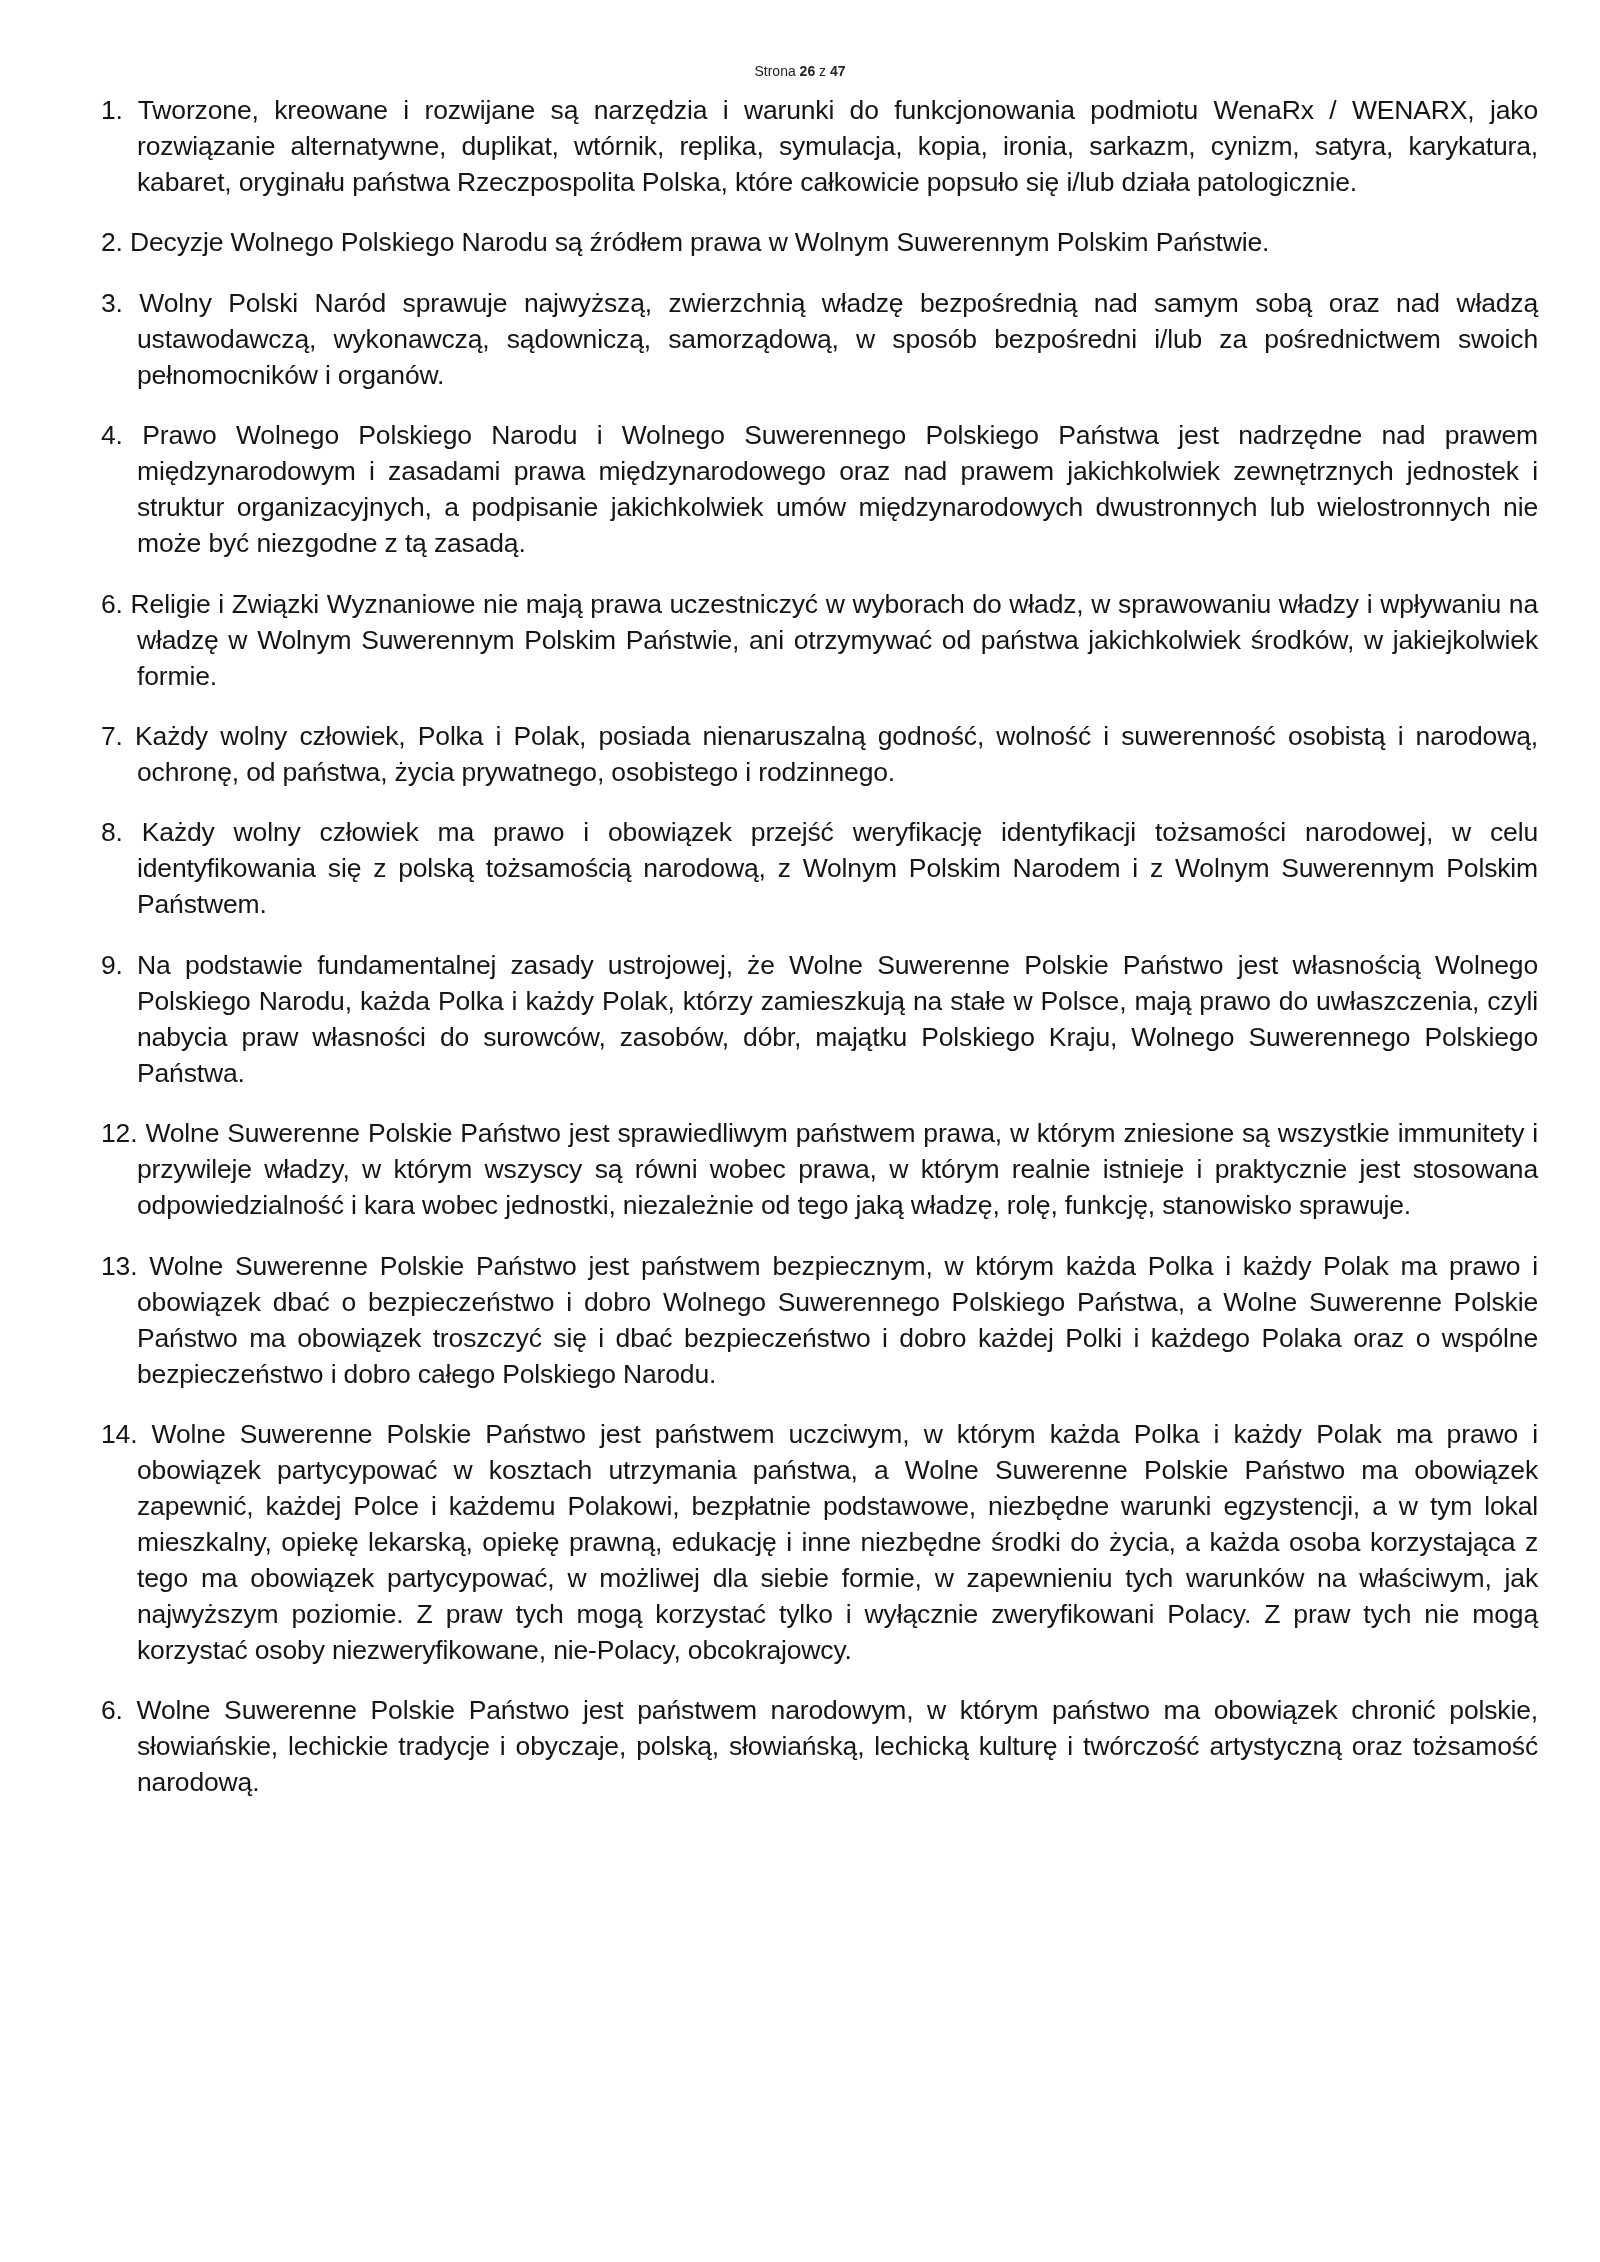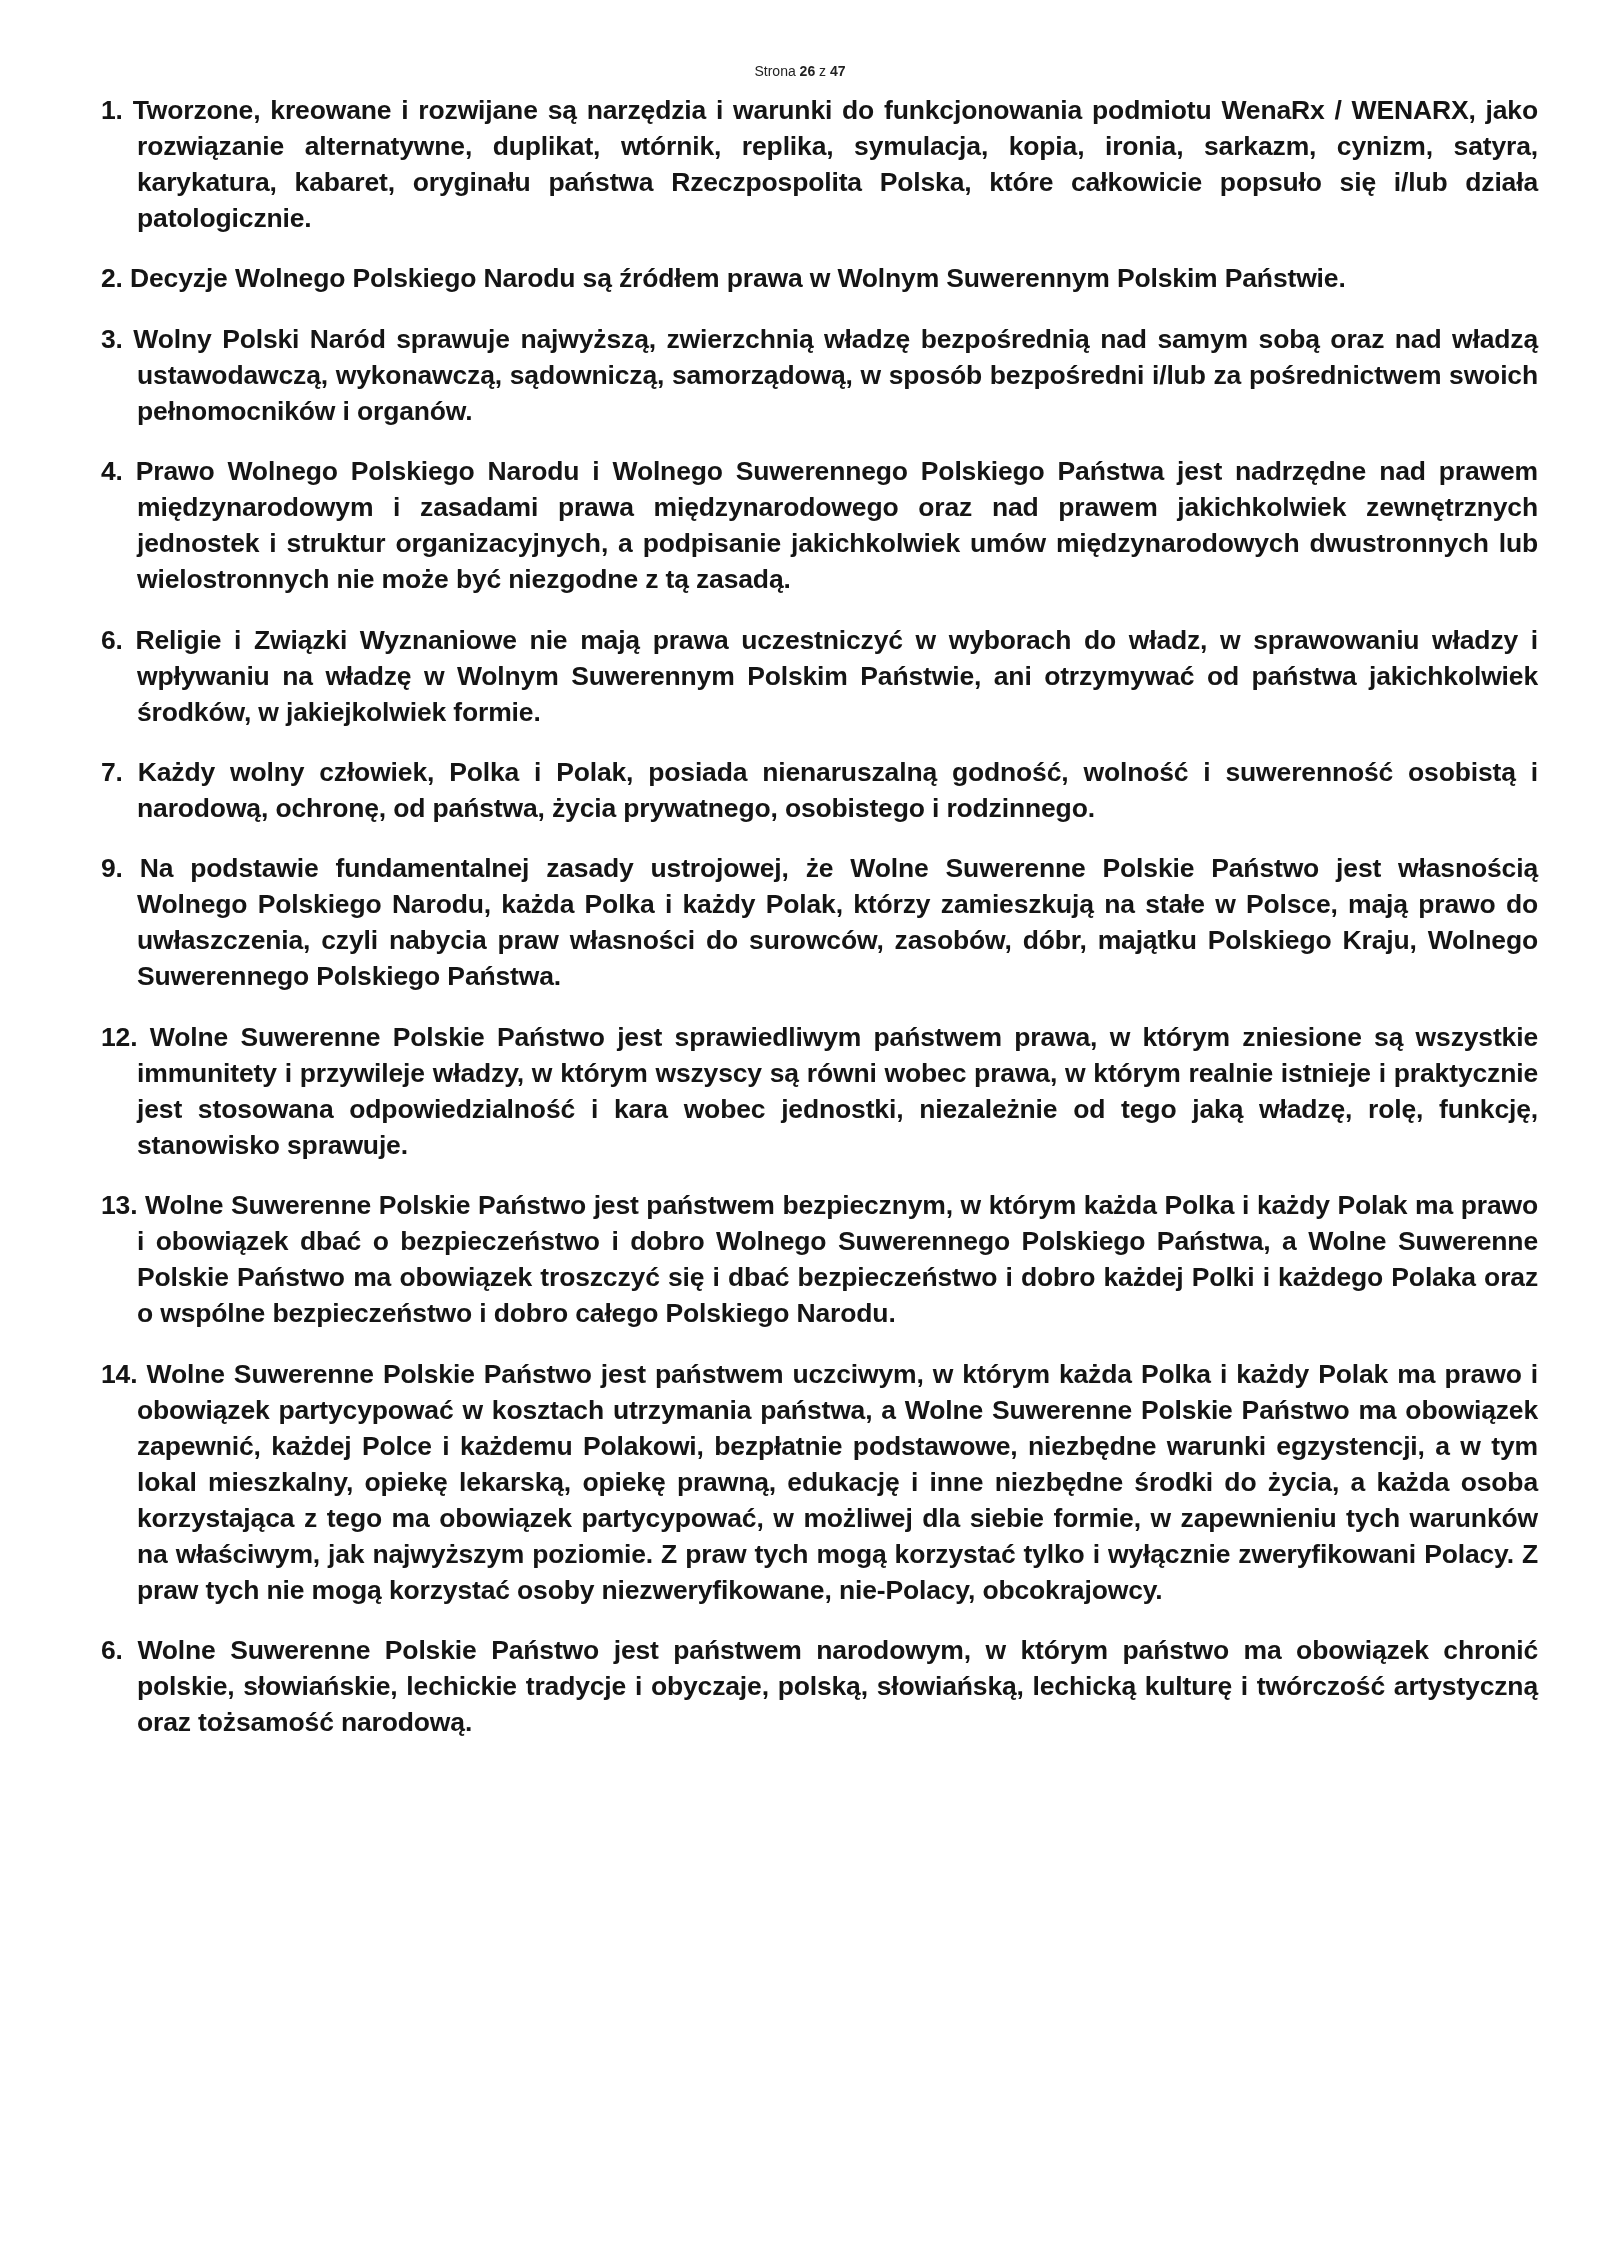--- a/index.html
+++ b/index.html
@@ -18,21 +18,20 @@
     position: absolute; left: 137px; top: 92px; width: 1401px;
     font-family: "Liberation Sans", sans-serif;
     font-size: 26.5px; line-height: 36px; color: #151515;
   }
   .item {
     margin: 0 0 24.4px 0;
     text-align: justify;
     text-indent: -36px;
     letter-spacing: -0.15px;
     word-spacing: 0px;
-    font-weight: bold;
   }
   .item .num { display: inline; }
   .item .num::after { content: " "; }
 </style>
 </head>
 <body>
 
 <div class="page">
   <div class="page-header">
     <span>Strona</span>
@@ -41,19 +40,20 @@
     <b>47</b>
   </div>
 
   <div class="list">
     <p class="item"><span class="num">1.</span><span>Tworzone, kreowane i rozwijane są narzędzia i warunki do funkcjonowania podmiotu WenaRx / WENARX, jako rozwiązanie alternatywne, duplikat, wtórnik, replika, symulacja, kopia, ironia, sarkazm, cynizm, satyra, karykatura, kabaret, oryginału państwa Rzeczpospolita Polska, które całkowicie popsuło się i/lub działa patologicznie.</span></p>
     <p class="item"><span class="num">2.</span><span>Decyzje Wolnego Polskiego Narodu są źródłem prawa w Wolnym Suwerennym Polskim Państwie.</span></p>
     <p class="item"><span class="num">3.</span><span>Wolny Polski Naród sprawuje najwyższą, zwierzchnią władzę bezpośrednią nad samym sobą oraz nad władzą ustawodawczą, wykonawczą, sądowniczą, samorządową, w sposób bezpośredni i/lub za pośrednictwem swoich pełnomocników i organów.</span></p>
     <p class="item"><span class="num">4.</span><span>Prawo Wolnego Polskiego Narodu i Wolnego Suwerennego Polskiego Państwa jest nadrzędne nad prawem międzynarodowym i zasadami prawa międzynarodowego oraz nad prawem jakichkolwiek zewnętrznych jednostek i struktur organizacyjnych, a podpisanie jakichkolwiek umów międzynarodowych dwustronnych lub wielostronnych nie może być niezgodne z tą zasadą.</span></p>
     <p class="item"><span class="num">6.</span><span>Religie i Związki Wyznaniowe nie mają prawa uczestniczyć w wyborach do władz, w sprawowaniu władzy i wpływaniu na władzę w Wolnym Suwerennym Polskim Państwie, ani otrzymywać od państwa jakichkolwiek środków, w jakiejkolwiek formie.</span></p>
     <p class="item"><span class="num">7.</span><span>Każdy wolny człowiek, Polka i Polak, posiada nienaruszalną godność, wolność i suwerenność osobistą i narodową, ochronę, od państwa, życia prywatnego, osobistego i rodzinnego.</span></p>
+    <p class="item"><span class="num">8.</span><span>Każdy wolny człowiek ma prawo i obowiązek przejść weryfikację identyfikacji tożsamości narodowej, w celu identyfikowania się z polską tożsamością narodową, z Wolnym Polskim Narodem i z Wolnym Suwerennym Polskim Państwem.</span></p>
     <p class="item"><span class="num">9.</span><span>Na podstawie fundamentalnej zasady ustrojowej, że Wolne Suwerenne Polskie Państwo jest własnością Wolnego Polskiego Narodu, każda Polka i każdy Polak, którzy zamieszkują na stałe w Polsce, mają prawo do uwłaszczenia, czyli nabycia praw własności do surowców, zasobów, dóbr, majątku Polskiego Kraju, Wolnego Suwerennego Polskiego Państwa.</span></p>
     <p class="item"><span class="num">12.</span><span>Wolne Suwerenne Polskie Państwo jest sprawiedliwym państwem prawa, w którym zniesione są wszystkie immunitety i przywileje władzy, w którym wszyscy są równi wobec prawa, w którym realnie istnieje i praktycznie jest stosowana odpowiedzialność i kara wobec jednostki, niezależnie od tego jaką władzę, rolę, funkcję, stanowisko sprawuje.</span></p>
     <p class="item"><span class="num">13.</span><span>Wolne Suwerenne Polskie Państwo jest państwem bezpiecznym, w którym każda Polka i każdy Polak ma prawo i obowiązek dbać o bezpieczeństwo i dobro Wolnego Suwerennego Polskiego Państwa, a Wolne Suwerenne Polskie Państwo ma obowiązek troszczyć się i dbać bezpieczeństwo i dobro każdej Polki i każdego Polaka oraz o wspólne bezpieczeństwo i dobro całego Polskiego Narodu.</span></p>
     <p class="item"><span class="num">14.</span><span>Wolne Suwerenne Polskie Państwo jest państwem uczciwym, w którym każda Polka i każdy Polak ma prawo i obowiązek partycypować w kosztach utrzymania państwa, a Wolne Suwerenne Polskie Państwo ma obowiązek zapewnić, każdej Polce i każdemu Polakowi, bezpłatnie podstawowe, niezbędne warunki egzystencji, a w tym lokal mieszkalny, opiekę lekarską, opiekę prawną, edukację i inne niezbędne środki do życia, a każda osoba korzystająca z tego ma obowiązek partycypować, w możliwej dla siebie formie, w zapewnieniu tych warunków na właściwym, jak najwyższym poziomie. Z praw tych mogą korzystać tylko i wyłącznie zweryfikowani Polacy. Z praw tych nie mogą korzystać osoby niezweryfikowane, nie-Polacy, obcokrajowcy.</span></p>
     <p class="item"><span class="num">6.</span><span>Wolne Suwerenne Polskie Państwo jest państwem narodowym, w którym państwo ma obowiązek chronić polskie, słowiańskie, lechickie tradycje i obyczaje, polską, słowiańską, lechicką kulturę i twórczość artystyczną oraz tożsamość narodową.</span></p>
   </div>
 </div>
 
 </body></html>

